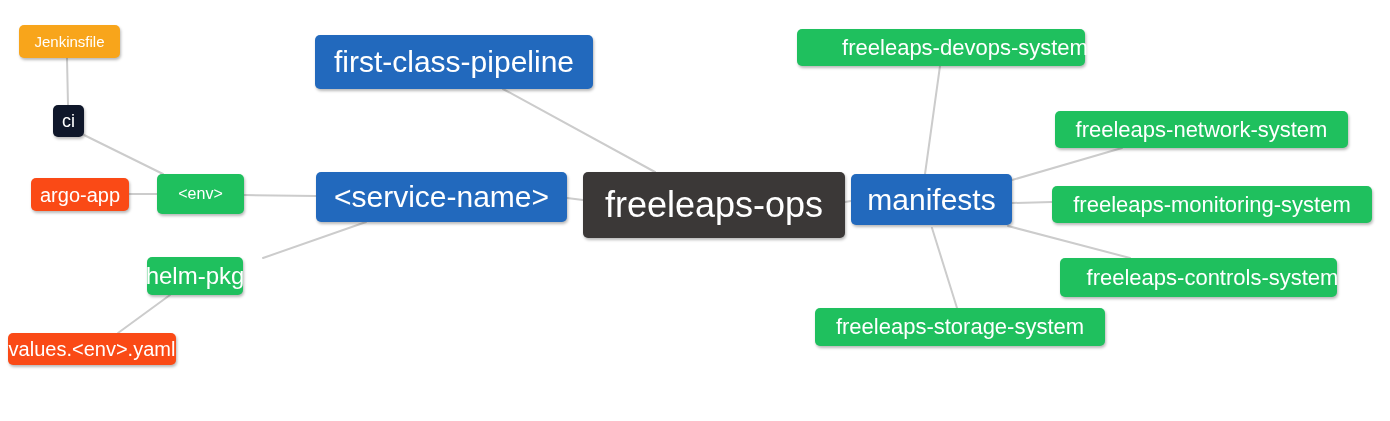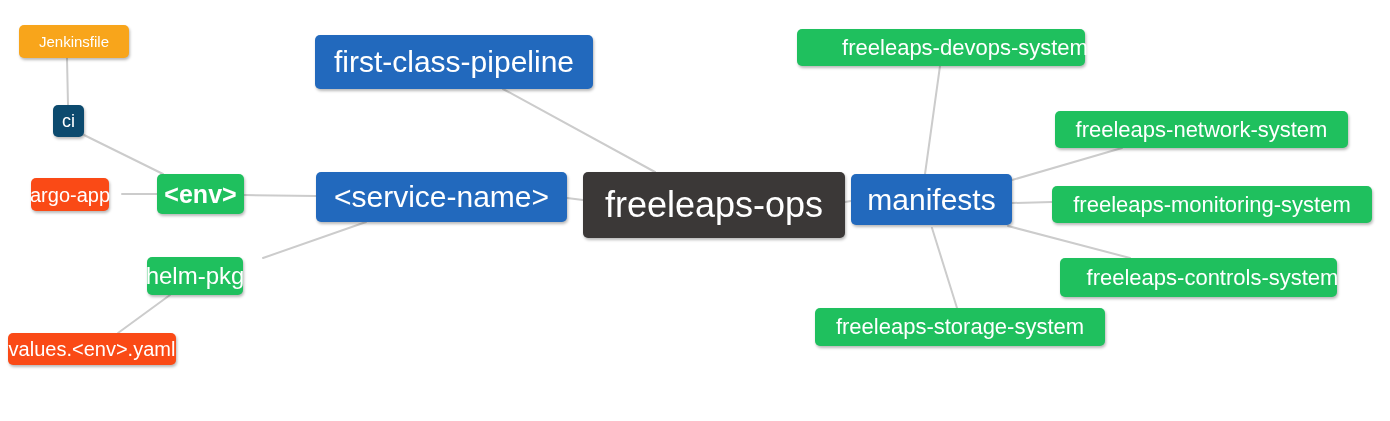--- a/index.html
+++ b/index.html
@@ -52,24 +52,24 @@
       <line x1="118" y1="333" x2="170" y2="295" stroke="#cccccc" stroke-width="2" stroke-linecap="round"></line>
       <line x1="503" y1="89" x2="655" y2="172" stroke="#cccccc" stroke-width="2" stroke-linecap="round"></line>
       <line x1="567" y1="198" x2="583" y2="200" stroke="#cccccc" stroke-width="2" stroke-linecap="round"></line>
       <line x1="845" y1="202" x2="851" y2="201" stroke="#cccccc" stroke-width="2" stroke-linecap="round"></line>
       <line x1="925" y1="174" x2="940" y2="66" stroke="#cccccc" stroke-width="2" stroke-linecap="round"></line>
       <line x1="1012" y1="180" x2="1122" y2="148" stroke="#cccccc" stroke-width="2" stroke-linecap="round"></line>
       <line x1="1012" y1="203" x2="1052" y2="202" stroke="#cccccc" stroke-width="2" stroke-linecap="round"></line>
       <line x1="1008" y1="226" x2="1130" y2="258" stroke="#cccccc" stroke-width="2" stroke-linecap="round"></line>
       <line x1="932" y1="228" x2="957" y2="308" stroke="#cccccc" stroke-width="2" stroke-linecap="round"></line>
     </svg>
-<div class="node" style="left: 19px; top: 25px; width: 110px; height: 33px; font-size: 15px; background: rgb(248, 165, 27);">Jenkinsfile</div>
-    <div class="node" style="left: 53px; top: 105px; width: 31px; height: 32px; font-size: 18px; background: #0c4a6e;">ci</div>
-    <div class="node" style="left: 31px; top: 178px; width: 78px; height: 33px; font-size: 20px; background: rgb(250, 74, 22);">argo-app</div>
-    <div class="node" style="left: 157px; top: 174px; width: 87px; height: 40px; font-size: 25px; background: rgb(31, 192, 94); font-weight: bold;">&lt;env&gt;</div>
+<div class="node" style="left: 19px; top: 25px; width: 101px; height: 33px; font-size: 15px; background: rgb(248, 165, 27);">Jenkinsfile</div>
+    <div class="node" style="left: 53px; top: 105px; width: 31px; height: 32px; font-size: 18px; background: #0f172a;">ci</div>
+    <div class="node" style="left: 31px; top: 178px; width: 98px; height: 33px; font-size: 20px; background: rgb(250, 74, 22);">argo-app</div>
+    <div class="node" style="left: 157px; top: 174px; width: 87px; height: 40px; font-size: 16px; background: rgb(31, 192, 94);">&lt;env&gt;</div>
     <div class="node" style="left: 147px; top: 257px; width: 96px; height: 38px; font-size: 24px; background: rgb(31, 192, 94);">helm-pkg</div>
     <div class="node" style="left: 8px; top: 333px; width: 168px; height: 32px; font-size: 20px; background: rgb(250, 74, 22);">values.&lt;env&gt;.yaml</div>
     <div class="node" style="left: 315px; top: 35px; width: 278px; height: 54px; font-size: 30px; background: rgb(34, 105, 189);">first-class-pipeline</div>
     <div class="node" style="left: 316px; top: 172px; width: 251px; height: 50px; font-size: 30px; background: rgb(34, 105, 189);">&lt;service-name&gt;</div>
     <div class="node" style="left: 583px; top: 172px; width: 262px; height: 66px; font-size: 36px; background: rgb(59, 56, 55);">freeleaps-ops</div>
     <div class="node" style="left: 851px; top: 174px; width: 161px; height: 51px; font-size: 30px; background: rgb(34, 105, 189);">manifests</div>
     <div class="node" style="left: 797px; top: 29px; width: 288px; height: 37px; font-size: 22px; background: rgb(31, 192, 94); padding-left: 48px;">freeleaps-devops-system</div>
     <div class="node" style="left: 1055px; top: 111px; width: 293px; height: 37px; font-size: 22px; background: rgb(31, 192, 94);">freeleaps-network-system</div>
     <div class="node" style="left: 1052px; top: 186px; width: 320px; height: 37px; font-size: 22px; background: rgb(31, 192, 94);">freeleaps-monitoring-system</div>
     <div class="node" style="left: 1060px; top: 258px; width: 277px; height: 39px; font-size: 22px; background: rgb(31, 192, 94); padding-left: 28px;">freeleaps-controls-system</div>

